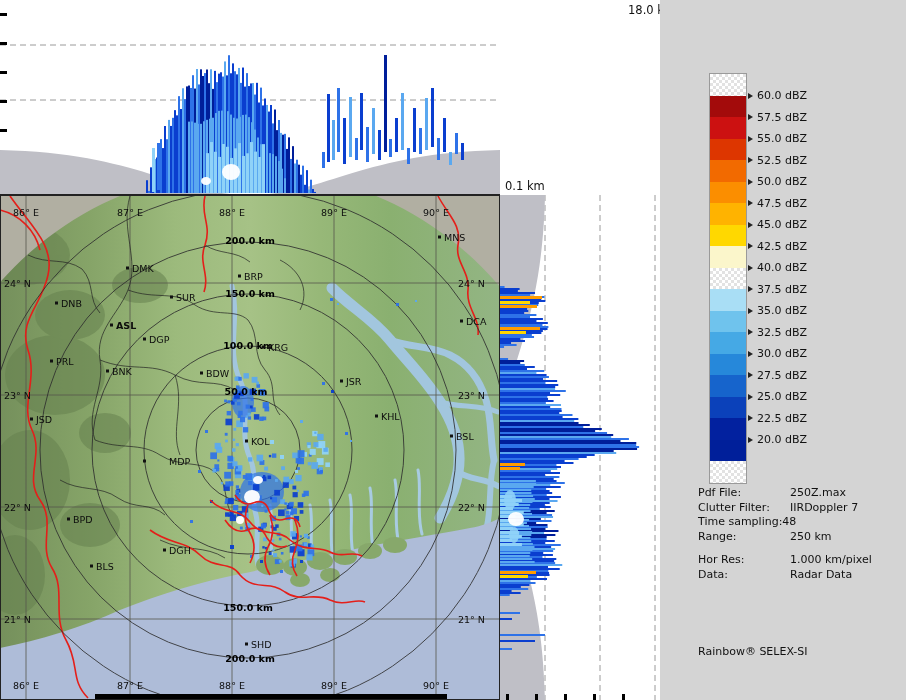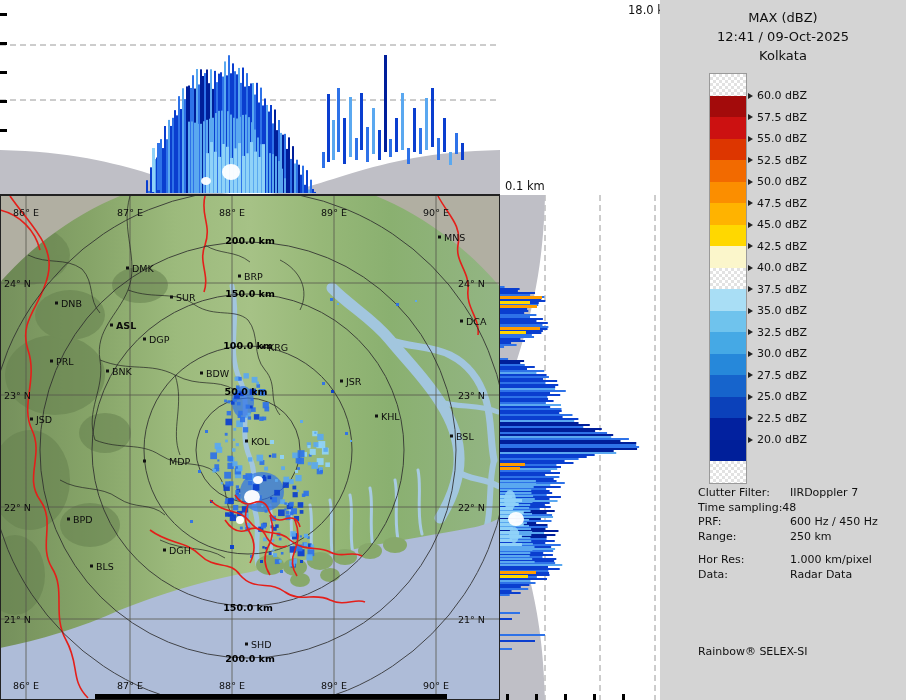--- a/index.html
+++ b/index.html
@@ -896,25 +896,20 @@
           <rect x="6" y="499" width="3" height="6" fill="#000"></rect>
           <rect x="35" y="499" width="3" height="6" fill="#000"></rect>
           <rect x="64" y="499" width="3" height="6" fill="#000"></rect>
           <rect x="93" y="499" width="3" height="6" fill="#000"></rect>
           <rect x="122" y="499" width="3" height="6" fill="#000"></rect>
         </g>
     </svg>
   </div>
 
   <div class="legend">
-    <div class="titles">
-      <div>MAX (dBZ)</div>
-      <div>12:41 / 09-Oct-2025</div>
-      <div>Kolkata</div>
-    </div>
     <div class="swatches" id="swatches">
         <div class="band hatch"></div>
         <div class="band" style="background: rgb(163, 11, 11);"></div>
         <div class="band" style="background: rgb(204, 17, 17);"></div>
         <div class="band" style="background: rgb(221, 54, 0);"></div>
         <div class="band" style="background: rgb(242, 106, 0);"></div>
         <div class="band" style="background: rgb(251, 142, 0);"></div>
         <div class="band" style="background: rgb(255, 179, 0);"></div>
         <div class="band" style="background: rgb(255, 216, 0);"></div>
         <div class="band" style="background: rgb(251, 246, 203);"></div>
@@ -943,30 +938,30 @@
         <div class="legend-label" style="top: 303.5px;">35.0 dBZ</div>
         <div class="legend-label" style="top: 325px;">32.5 dBZ</div>
         <div class="legend-label" style="top: 346.5px;">30.0 dBZ</div>
         <div class="legend-label" style="top: 368px;">27.5 dBZ</div>
         <div class="legend-label" style="top: 389.5px;">25.0 dBZ</div>
         <div class="legend-label" style="top: 411px;">22.5 dBZ</div>
         <div class="legend-label" style="top: 432.5px;">20.0 dBZ</div>
       </div>
     <div class="meta" id="metaRows">
         <div class="row">
+          <span class="lab">Pdf File:</span>
+          <span class="val">250Z.max</span>
+        </div>
+        <div class="row">
           <span class="lab">Clutter Filter:</span>
           <span class="val">IIRDoppler 7</span>
         </div>
         <div class="row">
           <span class="lab">Time sampling:48</span>
           <span class="val"></span>
-        </div>
-        <div class="row">
-          <span class="lab">PRF:</span>
-          <span class="val">600 Hz / 450 Hz</span>
         </div>
         <div class="row">
           <span class="lab">Range:</span>
           <span class="val">250 km</span>
         </div>
         <div class="row gap">
           <span class="lab">Hor Res:</span>
           <span class="val">1.000 km/pixel</span>
         </div>
         <div class="row">

